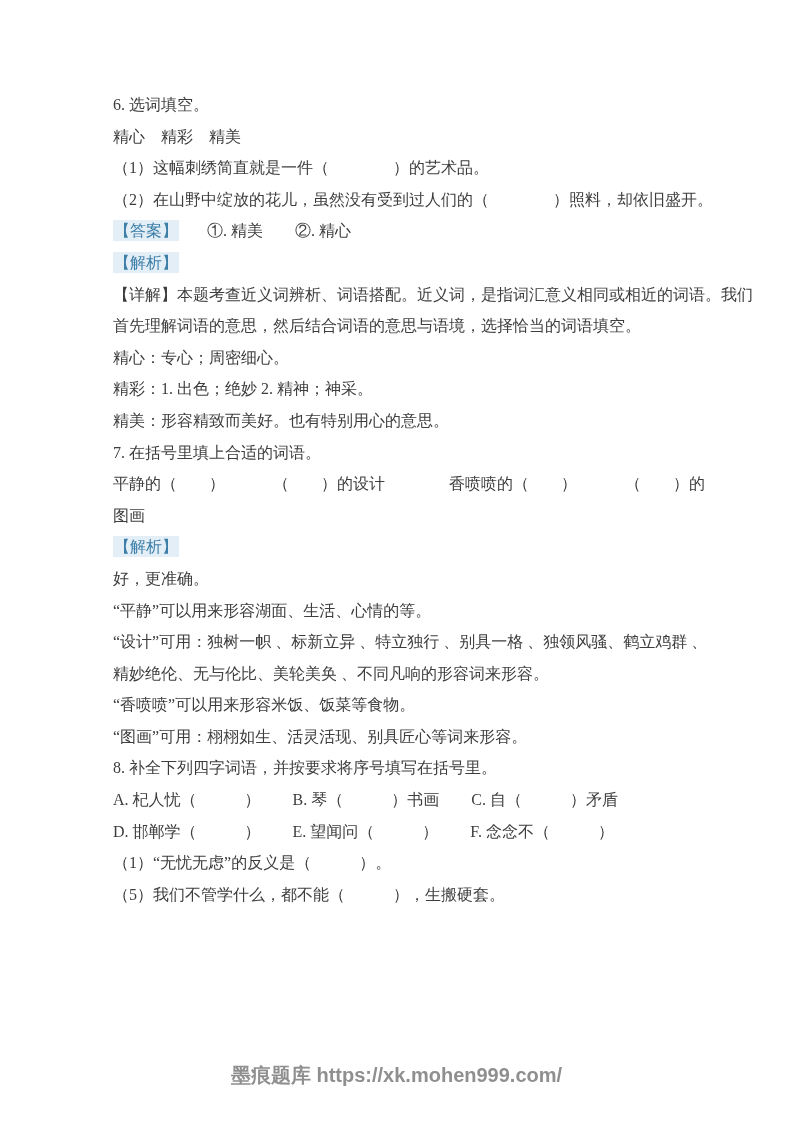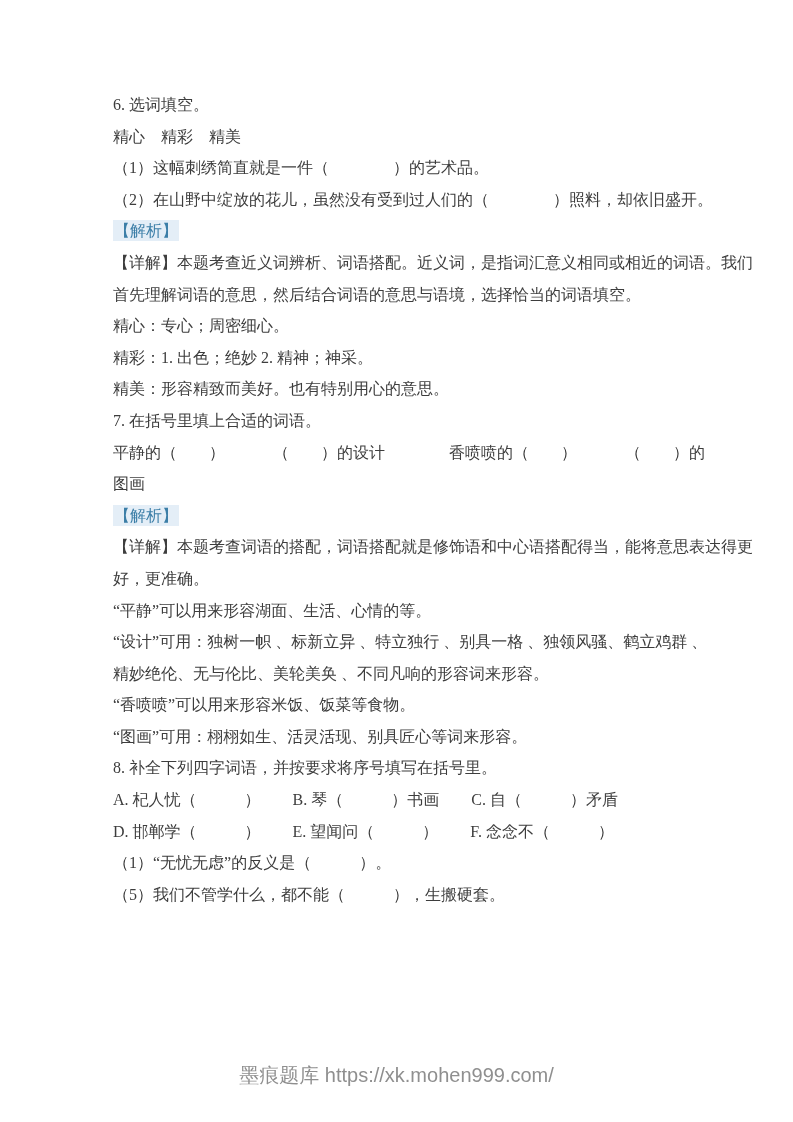--- a/index.html
+++ b/index.html
@@ -40,48 +40,49 @@
   }
   .footer {
     position: absolute;
     left: 0;
     right: 0;
     top: 1062px;
     text-align: center;
     font-size: 20px;
     color: #8f8f8f;
     font-family: "Liberation Sans", "DejaVu Sans", sans-serif;
+    font-weight: bold;
   }
 </style>
 </head>
 <body>
 
 <div class="page">
   <div class="content">
 
     <p class="line">6. 选词填空。</p>
     <p class="line">精心　精彩　精美</p>
     <p class="line">（1）这幅刺绣简直就是一件（　　　　）的艺术品。</p>
     <p class="line">（2）在山野中绽放的花儿，虽然没有受到过人们的（　　　　）照料，却依旧盛开。</p>
 
+    <p class="line"><span class="hl">【答案】</span><span class="ans">①. 精美　　②. 精心</span></p>
     <p class="line"><span class="hl">【解析】</span></p>
 
     <p class="line">【详解】本题考查近义词辨析、词语搭配。近义词，是指词汇意义相同或相近的词语。我们</p>
     <p class="line">首先理解词语的意思，然后结合词语的意思与语境，选择恰当的词语填空。</p>
     <p class="line">精心：专心；周密细心。</p>
     <p class="line">精彩：1. 出色；绝妙 2. 精神；神采。</p>
     <p class="line">精美：形容精致而美好。也有特别用心的意思。</p>
 
     <p class="line">7. 在括号里填上合适的词语。</p>
     <p class="line">平静的（　　）　　　（　　）的设计　　　　香喷喷的（　　）　　　（　　）的</p>
     <p class="line">图画</p>
 
     <p class="line"><span class="hl">【解析】</span></p>
 
-    <p class="line">【详解】本题考查词语的搭配，词语搭配就是修饰语和中心语搭配得当，能将意思表达得更</p>
     <p class="line">好，更准确。</p>
     <p class="line">“平静”可以用来形容湖面、生活、心情的等。</p>
     <p class="line">“设计”可用：独树一帜 、标新立异 、特立独行 、别具一格 、独领风骚、鹤立鸡群 、</p>
     <p class="line">精妙绝伦、无与伦比、美轮美奂 、不同凡响的形容词来形容。</p>
     <p class="line">“香喷喷”可以用来形容米饭、饭菜等食物。</p>
     <p class="line">“图画”可用：栩栩如生、活灵活现、别具匠心等词来形容。</p>
 
     <p class="line">8. 补全下列四字词语，并按要求将序号填写在括号里。</p>
     <p class="line">A. 杞人忧（　　　）　　B. 琴（　　　）书画　　C. 自（　　　）矛盾</p>
     <p class="line">D. 邯郸学（　　　）　　E. 望闻问（　　　）　　F. 念念不（　　　）</p>

